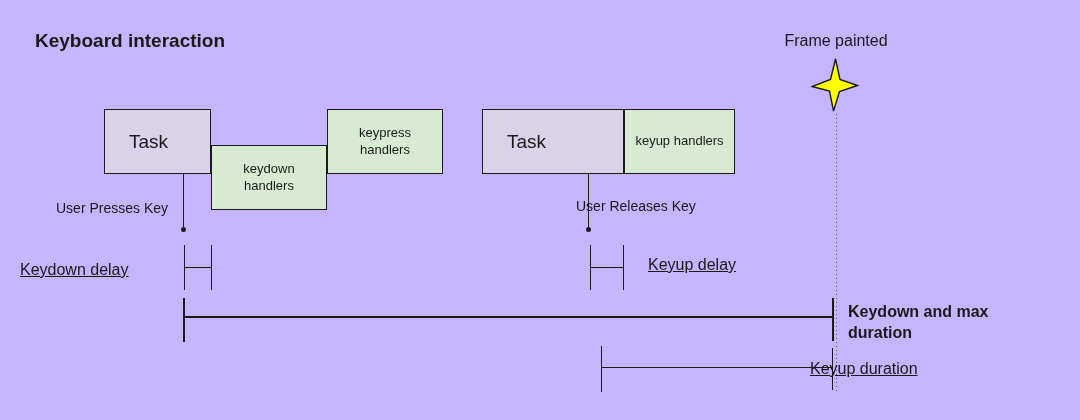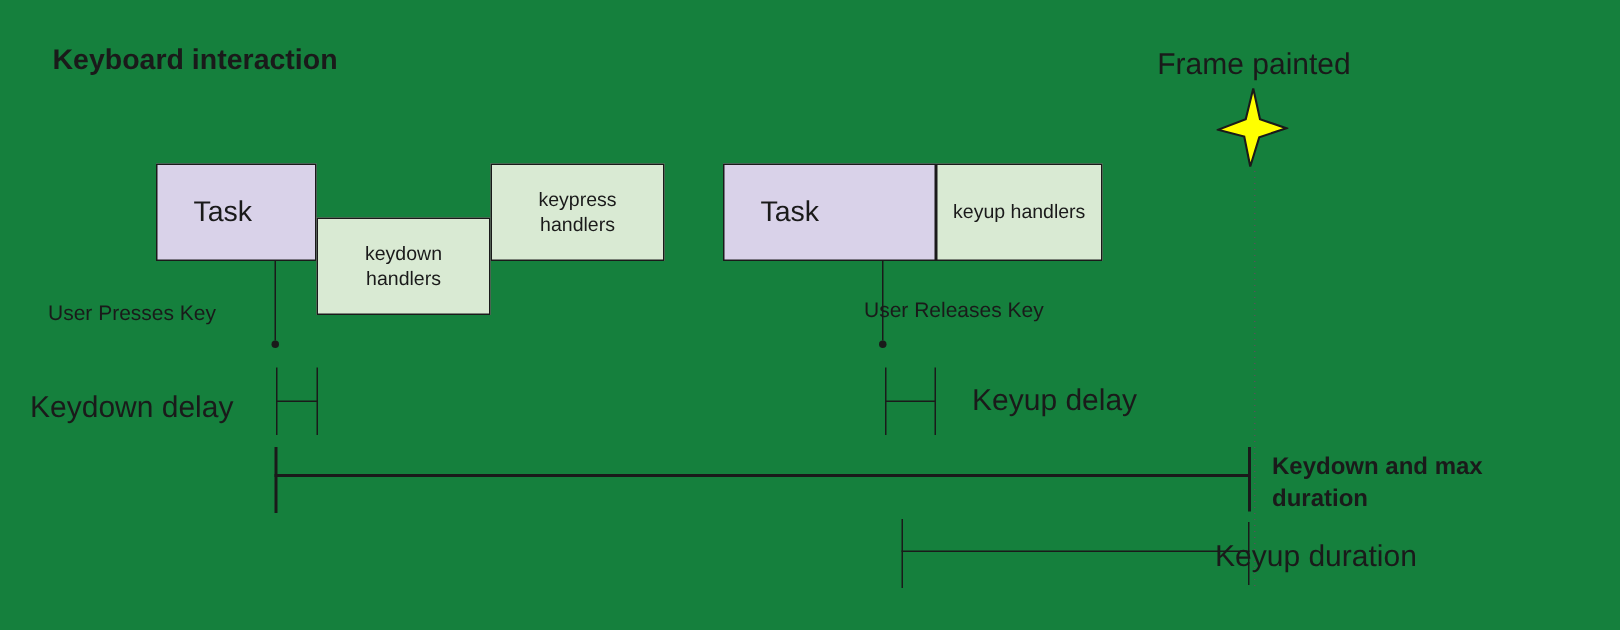--- a/index.html
+++ b/index.html
@@ -1,37 +1,37 @@
 <!DOCTYPE html>
 <html><head>
 <meta charset="utf-8">
 <style>
   html, body { margin: 0; padding: 0; background: #ffffff; }
   .canvas {
     position: relative;
     width: 1080px;
     height: 420px;
-    background: #15803d;
+    background: #c4b5fd;
     font-family: "Liberation Sans", sans-serif;
     color: #1a1a1a;
     overflow: hidden;
   }
   .abs { position: absolute; }
 
   .title {
     left: 35px; top: 30px;
     font-size: 19px; font-weight: bold;
     margin: 0; line-height: 1.15;
     white-space: nowrap;
   }
 
   .frame-painted-label {
     left: 836px; top: 31px;
     transform: translateX(-50%);
-    font-size: 20px; line-height: 1.2;
+    font-size: 16px; line-height: 1.2;
     white-space: nowrap;
   }
 
   .star-svg { left: 811px; top: 58px; width: 48px; height: 54px; }
 
   .dotted-line {
     left: 836px; top: 114px;
     width: 1px; height: 279px;
     background-image: repeating-linear-gradient(to bottom, #555 0 1px, transparent 1px 4px);
   }
@@ -61,21 +61,21 @@
   .vline2 { width: 2px; background: #1a1a1a; }
   .hline  { height: 1px; background: #1a1a1a; }
   .hline2 { height: 2px; background: #1a1a1a; }
 
   .arrow-dot {
     width: 5px; height: 5px;
     background: #1a1a1a; border-radius: 50%;
   }
 
   .small-label { font-size: 14px; line-height: 1.2; white-space: nowrap; }
-  .mid-label   { font-size: 20px; line-height: 1.2; white-space: nowrap; }
+  .mid-label   { font-size: 16px; line-height: 1.2; white-space: nowrap; text-decoration: underline; }
   .bold-label  {
     font-size: 16px; font-weight: bold;
     line-height: 21px; white-space: pre-line;
   }
 </style>
 </head>
 <body>
 
 <div class="canvas">
 
@@ -91,21 +91,21 @@
   <div class="abs box handler-box" style="left:211px; width:116px;margin-top:36px;">keydown
 handlers</div>
   <div class="abs box handler-box" style="left:327px; width:116px;">keypress
 handlers</div>
 
   <div class="abs box task-box" style="left:482px; width:142px;">Task</div>
   <div class="abs box handler-box" style="left:624px; width:111px;">keyup handlers</div>
 
   <div class="abs vline" style="left:183px; top:174px; height:53px;"></div>
   <div class="abs arrow-dot" style="left:181px; top:227px;"></div>
-  <div class="abs small-label" style="left:32px; top:200px;text-align:center;">User Presses Key</div>
+  <div class="abs small-label" style="left:56px; top:200px;text-align:center;">User Presses Key</div>
 
   <div class="abs vline" style="left:184px; top:245px; height:45px;"></div>
   <div class="abs vline" style="left:211px; top:245px; height:45px;"></div>
   <div class="abs hline" style="left:184px; top:267px; width:28px;"></div>
   <div class="abs mid-label" style="left:20px; top:260px;">Keydown delay</div>
 
   <div class="abs vline" style="left:588px; top:174px; height:53px;"></div>
   <div class="abs arrow-dot" style="left:586px; top:227px;"></div>
   <div class="abs small-label" style="left:576px; top:198px;">User Releases Key</div>
 

